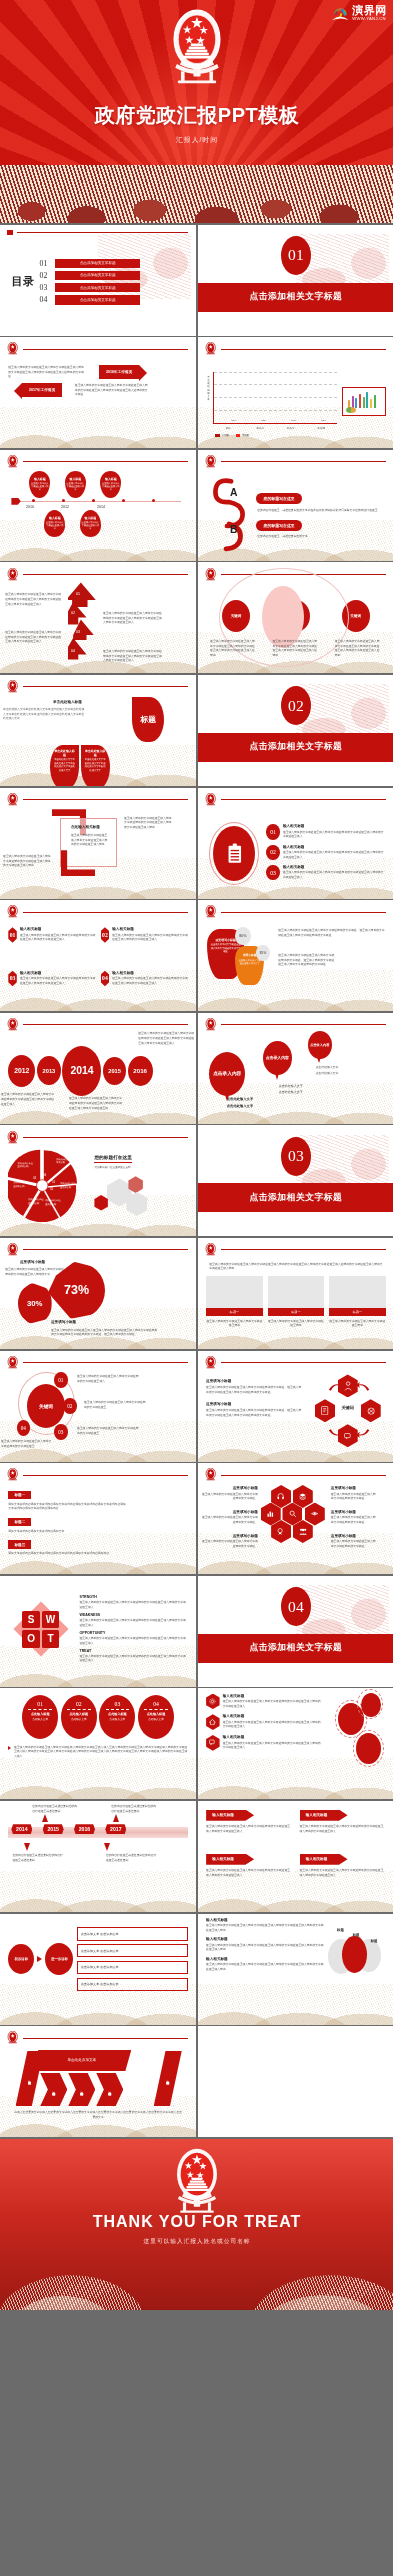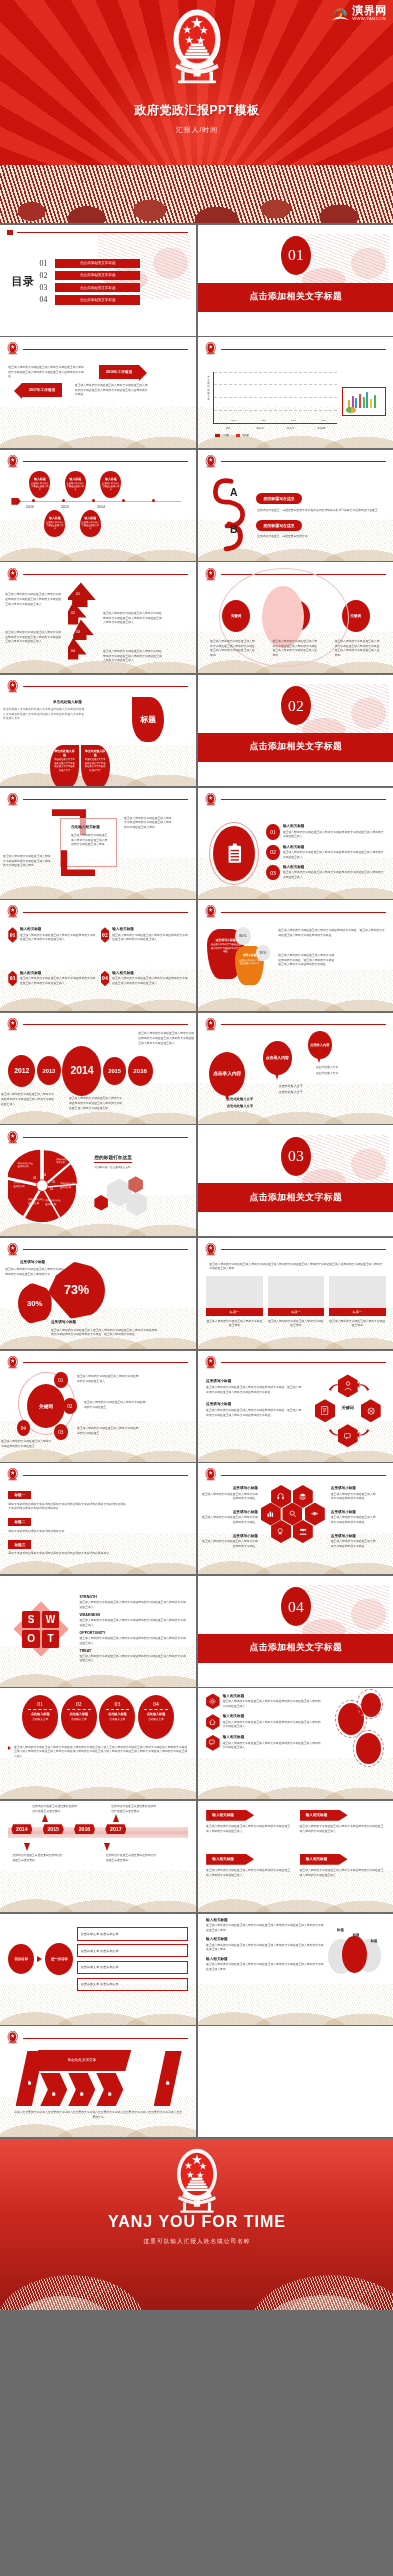--- a/index.html
+++ b/index.html
@@ -40,21 +40,21 @@
   .wm-text .wm-cn { font-size: 11px; font-weight: bold; letter-spacing: 0.5px; display:block; }
   .wm-text .wm-url { font-size: 4.2px; letter-spacing: 0.3px; display:block; margin-top:0.5px; }
   .emblem-wrap {
     position: absolute; left: 50%; top: 7.3px; transform: translateX(-50%);
     z-index: 5;
   }
   .cover-title-block {
     position: absolute; left: 0; right: 0; top: 102px; text-align: center; z-index: 5;
   }
   .cover-title {
-    font-size: 12px; font-weight: bold; color: #fff; letter-spacing: 0.5px;
+    font-size: 20px; font-weight: bold; color: #fff; letter-spacing: 0.5px;
     text-shadow: 0 1px 2.6px rgba(120,0,0,.45);
   }
   .cover-sub { font-size: 6.8px; color: #ffe9e5; margin-top: 5.7px; letter-spacing: 1px; }
 
   .papercut-band {
     position: absolute; left: 0; right: 0; bottom: 0; height: 58px; z-index: 4;
     background: #efe3d2;
     overflow: hidden;
   }
   .papercut-band .pc-ink {
@@ -1524,19 +1524,19 @@
         <g fill="#fff" opacity=".95">
           <path d="M30 102 q29 16 58 0 l4 9 q-33 18 -66 0Z"></path>
           <rect x="52" y="112" width="14" height="22" rx="2"></rect>
           <path d="M20 110 q39 22 78 0 l3 7 q-42 24 -84 0Z"></path>
           <rect x="28" y="124" width="7" height="20"></rect>
           <rect x="83" y="124" width="7" height="20"></rect>
           <rect x="22" y="142" width="74" height="5" rx="2"></rect>
         </g>
       </svg>
     </div>
-    <div class="ty">YANJ YOU FOR TIME</div>
+    <div class="ty">THANK YOU FOR TREAT</div>
     <div class="tysub">这里可以输入汇报人姓名或公司名称</div>
     <div class="mtn"></div>
   </div>
 
 </div>
 
 
 </body></html>

